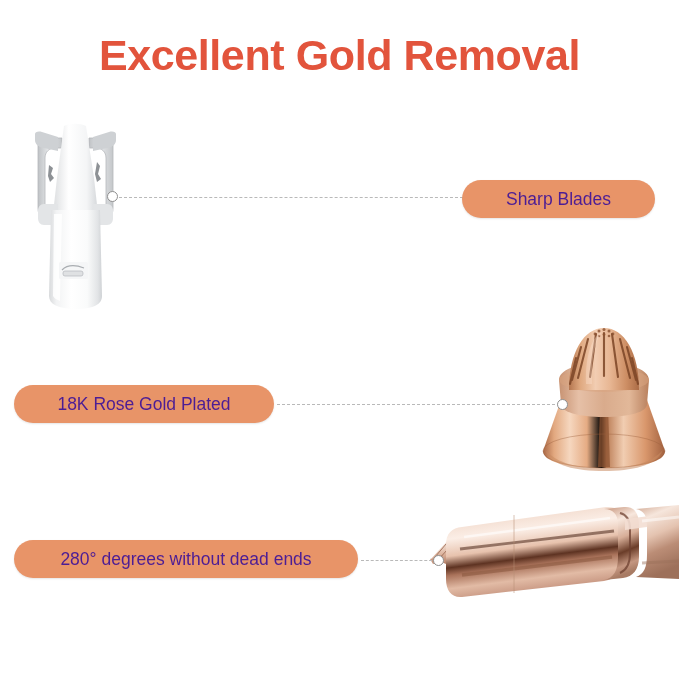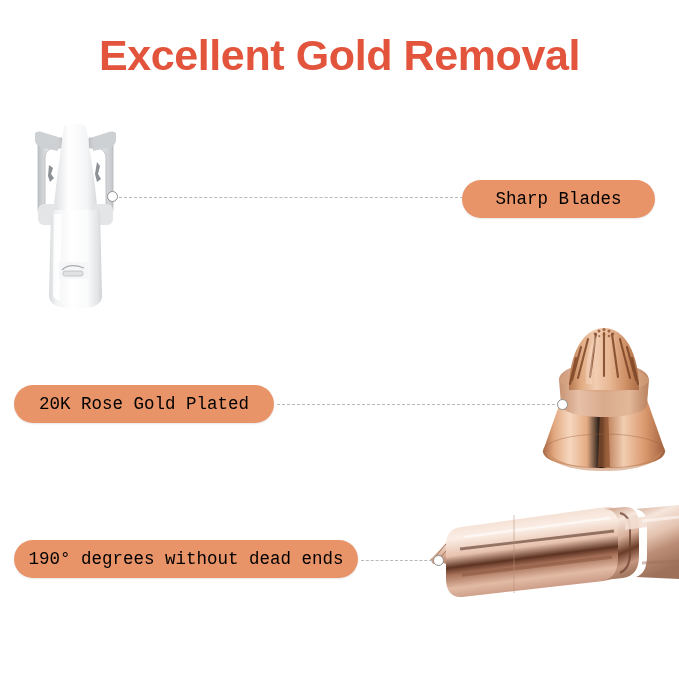--- a/index.html
+++ b/index.html
@@ -31,23 +31,23 @@
     color: #e2543c;
     font-family: "Liberation Sans", sans-serif;
     white-space: nowrap;
   }
 
   
   .pill {
     position: absolute;
     background: #e89468;
     border-radius: 999px;
-    color: #000000;
+    color: #4c1d95;
     font-size: 17.5px;
-    font-family: Liberation Mono, monospace;
+    font-family: Liberation Sans, sans-serif;
     display: flex;
     align-items: center;
     justify-content: center;
     box-sizing: border-box;
     padding: 0 20px;
     white-space: nowrap;
     box-shadow: 0 1px 2px rgba(0,0,0,0.10);
   }
   #pill-sharp-blades { left: 462px; top: 180px; width: 193px; height: 38px; }
   #pill-rose-gold    { left: 14px;  top: 385px; width: 260px; height: 38px; }
@@ -281,17 +281,17 @@
   <div class="node" id="node-1"></div>
 
   <div class="leader" id="leader-2"></div>
   <div class="node" id="node-2"></div>
 
   <div class="leader" id="leader-3"></div>
   <div class="node" id="node-3"></div>
 
   <div class="pill" id="pill-sharp-blades">Sharp Blades</div>
 
-  <div class="pill" id="pill-rose-gold">20K Rose Gold Plated</div>
-
-  <div class="pill" id="pill-360">190° degrees without dead ends</div>
+  <div class="pill" id="pill-rose-gold">18K Rose Gold Plated</div>
+
+  <div class="pill" id="pill-360">280° degrees without dead ends</div>
 
 </div>
 
 </body></html>

